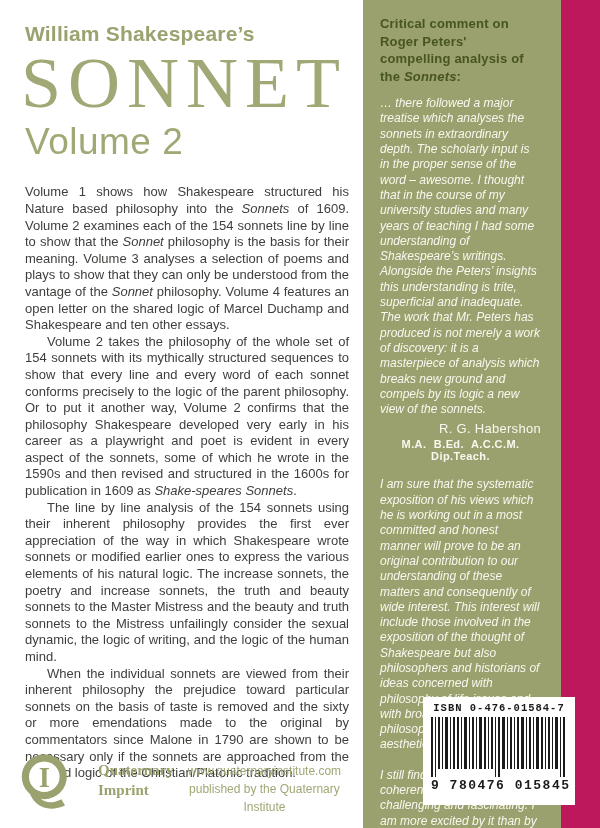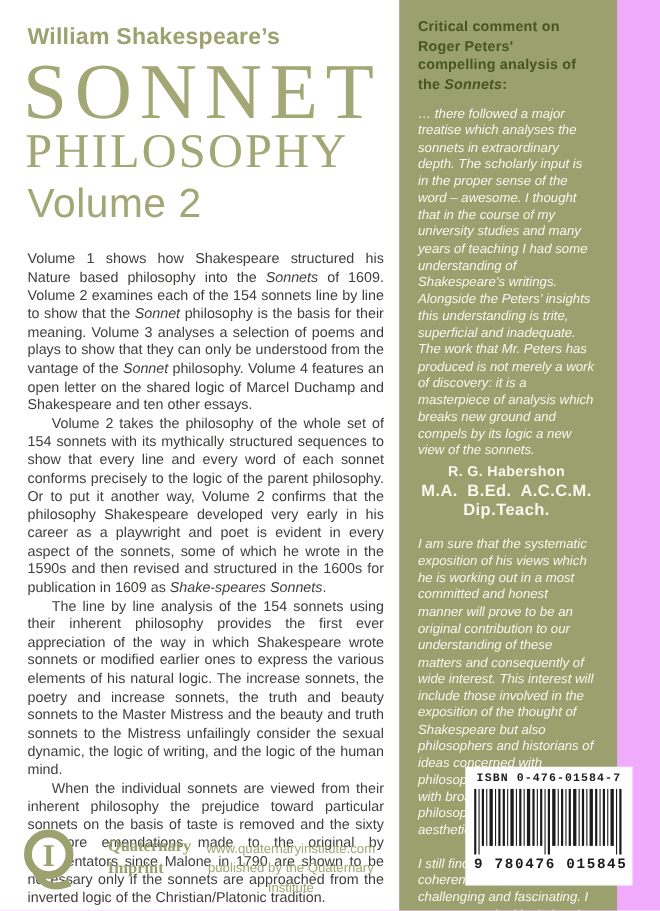--- a/index.html
+++ b/index.html
@@ -1,19 +1,19 @@
 <!DOCTYPE html>
 <html><head>
 <meta charset="utf-8">
 <style>
   * { margin:0; padding:0; box-sizing:border-box; }
   html,body { background:#ffffff; }
   .page {
     position:relative; width:600px; height:828px;
-    background:#f0abfc; overflow:hidden; display:flex;
+    background:#be185d; overflow:hidden; display:flex;
     font-family:"Liberation Sans", sans-serif;
   }
   
   .left {
     position:relative; width:363px; height:828px;
     background:#ffffff; padding:19px 14px 0 25px;
   }
   .supertitle {
     font-size:21px; font-weight:bold; color:#9ba26f;
     letter-spacing:0.2px; margin-top:3px;
@@ -53,22 +53,22 @@
   
   .right {
     position:relative; width:198px; height:828px;
     background:#9aa06e; padding:15px 20px 0 17px; color:#faf8ef;
   }
   .crit-heading {
     font-size:13px; font-weight:bold; line-height:1.35;
     color:#475522; letter-spacing:0.2px; margin-bottom:11px;
   }
   .quote { font-style:italic; font-size:12px; line-height:15.3px; }
-  .critic-name { font-size:13px; font-weight:bold; text-align:center; margin-top:4px; letter-spacing:0.3px; }
-  .critic-cred { font-size:15px; font-weight:bold; text-align:center; margin-top:2px; word-spacing:4px; letter-spacing:0.4px; }
+  .critic-name { font-size:13px; font-weight:normal; text-align:right; margin-top:4px; letter-spacing:0.3px; }
+  .critic-cred { font-size:11px; font-weight:bold; text-align:center; margin-top:2px; word-spacing:4px; letter-spacing:0.4px; }
   .qgap { margin-top:15px; }
   
   .barcode {
     position:absolute; left:60px; top:697px; width:152px; height:108px;
     background:#ffffff; padding:5px 8px 0 8px; text-align:center; color:#1b1b1b;
   }
   .isbn-label {
     font-family:"Liberation Mono", monospace; font-size:10.5px;
     font-weight:bold; letter-spacing:1px; white-space:nowrap;
   }
@@ -79,21 +79,20 @@
   }
 </style>
 </head>
 <body>
 
 <div class="page">
 
   <div class="left">
     <div class="supertitle">William Shakespeare’s</div>
     <div class="title-main">SONNET</div>
-    <div class="title-sub">PHILOSOPHY</div>
     <div class="volume">Volume 2</div>
 
     <div class="blurb">
       <p><span>Volume 1 shows how Shakespeare structured his Nature based philosophy into the </span><span class="it">Sonnets</span><span> of 1609. Volume 2 examines each of the 154 sonnets line by line to show that the </span><span class="it">Sonnet</span><span> philosophy is the basis for their meaning. Volume 3 analyses a selection of poems and plays to show that they can only be understood from the vantage of the </span><span class="it">Sonnet</span><span> philosophy. Volume 4 features an open letter on the shared logic of Marcel Duchamp and Shakespeare and ten other essays.</span></p>
       <p><span>Volume 2 takes the philosophy of the whole set of 154 sonnets with its mythically structured sequences to show that every line and every word of each sonnet conforms precisely to the logic of the parent philosophy. Or to put it another way, Volume 2 confirms that the philosophy Shakespeare developed very early in his career as a playwright and poet is evident in every aspect of the sonnets, some of which he wrote in the 1590s and then revised and structured in the 1600s for publication in 1609 as </span><span class="it">Shake-speares Sonnets</span><span>.</span></p>
       <p><span>The line by line analysis of the 154 sonnets using their inherent philosophy provides the first ever appreciation of the way in which Shakespeare wrote sonnets or modified earlier ones to express the various elements of his natural logic. The increase sonnets, the poetry and increase sonnets, the truth and beauty sonnets to the Master Mistress and the beauty and truth sonnets to the Mistress unfailingly consider the sexual dynamic, the logic of writing, and the logic of the human mind.</span></p>
       <p><span>When the individual sonnets are viewed from their inherent philosophy the prejudice toward particular sonnets on the basis of taste is removed and the sixty or more emendations made to the original by commentators since Malone in 1790 are shown to be necessary only if the sonnets are approached from the inverted logic of the Christian/Platonic tradition.</span></p>
     </div>
 
     <div class="footer">

